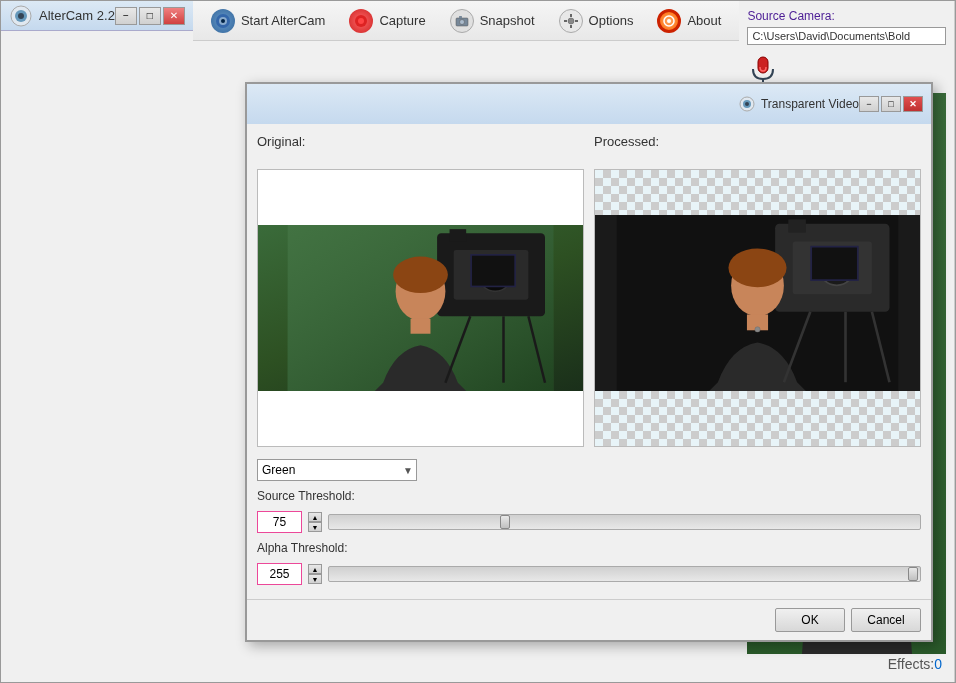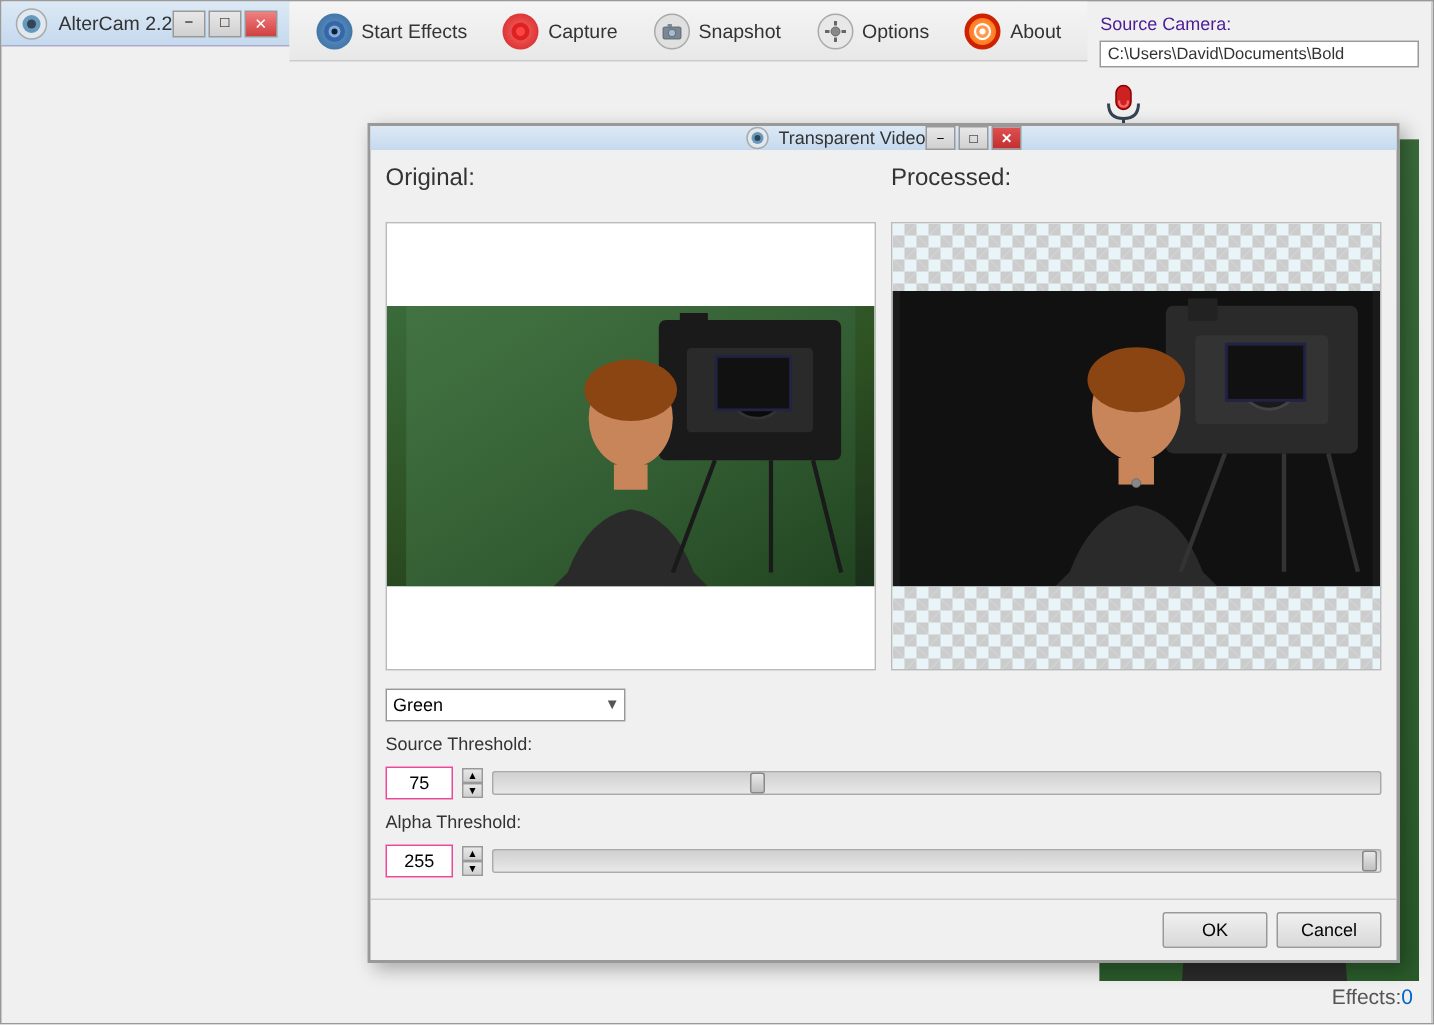--- a/index.html
+++ b/index.html
@@ -159,24 +159,24 @@
       height: 560px;
       background: #f0f0f0;
       border: 2px solid #999;
       box-shadow: 4px 4px 12px rgba(0,0,0,0.3);
       display: flex;
       flex-direction: column;
       z-index: 10;
     }
     .dialog-title-bar {
       background: linear-gradient(to bottom, #dce9f5, #c5d9ee);
-      height: 16px;
-      display: flex;
-      align-items: center;
-      justify-content: center;
+      height: 40px;
+      display: flex;
+      align-items: center;
+      justify-content: flex-end;
       padding: 0 8px;
     }
     .dialog-title-left {
       display: flex;
       align-items: center;
       gap: 6px;
     }
     .dialog-title-text {
       font-size: 12px;
       color: #333;
@@ -216,21 +216,21 @@
       gap: 10px;
       flex: 1;
     }
 
     .video-panel {
       flex: 1;
       display: flex;
       flex-direction: column;
     }
     .video-panel-label {
-      font-size: 16px;
+      font-size: 13px;
       color: #333;
       margin-bottom: 20px;
     }
     .video-frame {
       flex: 1;
       border: 1px solid #bbb;
       background: white;
       position: relative;
       overflow: hidden;
     }
@@ -406,21 +406,21 @@
 
   <div class="toolbar">
     <div class="toolbar-btn">
       <div class="toolbar-icon" style="background: radial-gradient(circle, #6699cc, #336699);">
         <svg width="16" height="16" viewBox="0 0 16 16">
           <circle cx="8" cy="8" r="7" fill="#3366aa"></circle>
           <circle cx="8" cy="8" r="4" fill="#88aacc"></circle>
           <circle cx="8" cy="8" r="2" fill="#002244"></circle>
         </svg>
       </div>
-      <span>Start Effects</span>
+      <span>Start AlterCam</span>
     </div>
     <div class="toolbar-btn">
       <div class="toolbar-icon" style="background: radial-gradient(circle, #ff6666, #cc2222);">
         <svg width="14" height="14" viewBox="0 0 14 14">
           <circle cx="7" cy="7" r="6" fill="#dd2222"></circle>
           <circle cx="7" cy="7" r="3" fill="#ff4444"></circle>
         </svg>
       </div>
       <span>Capture</span>
     </div>

